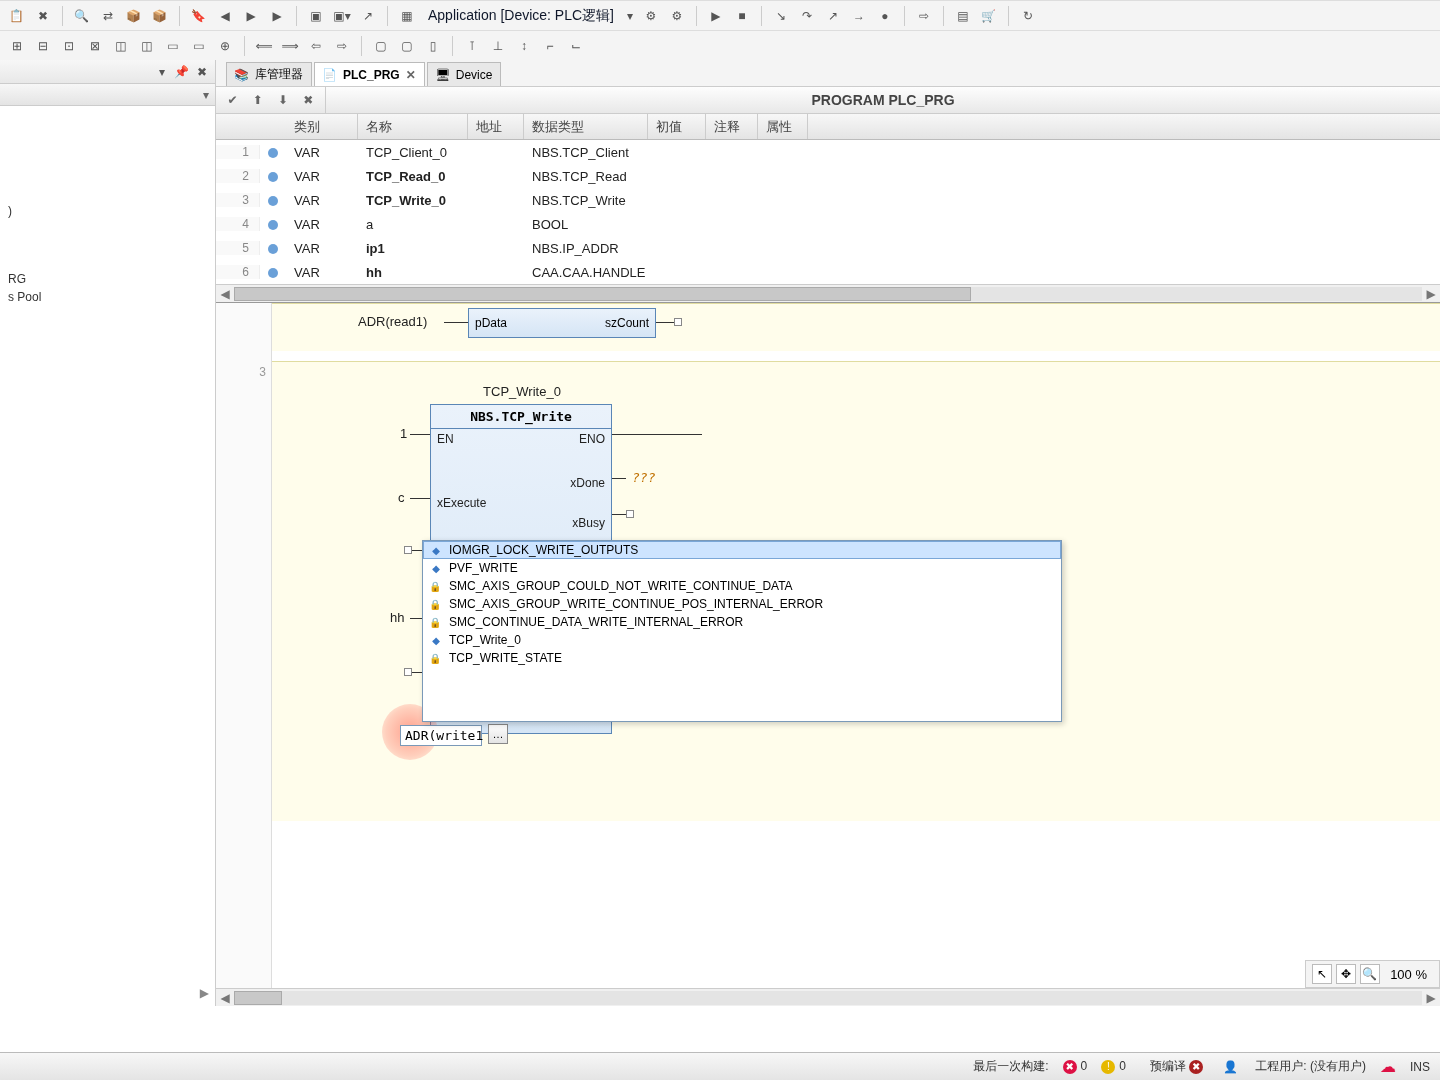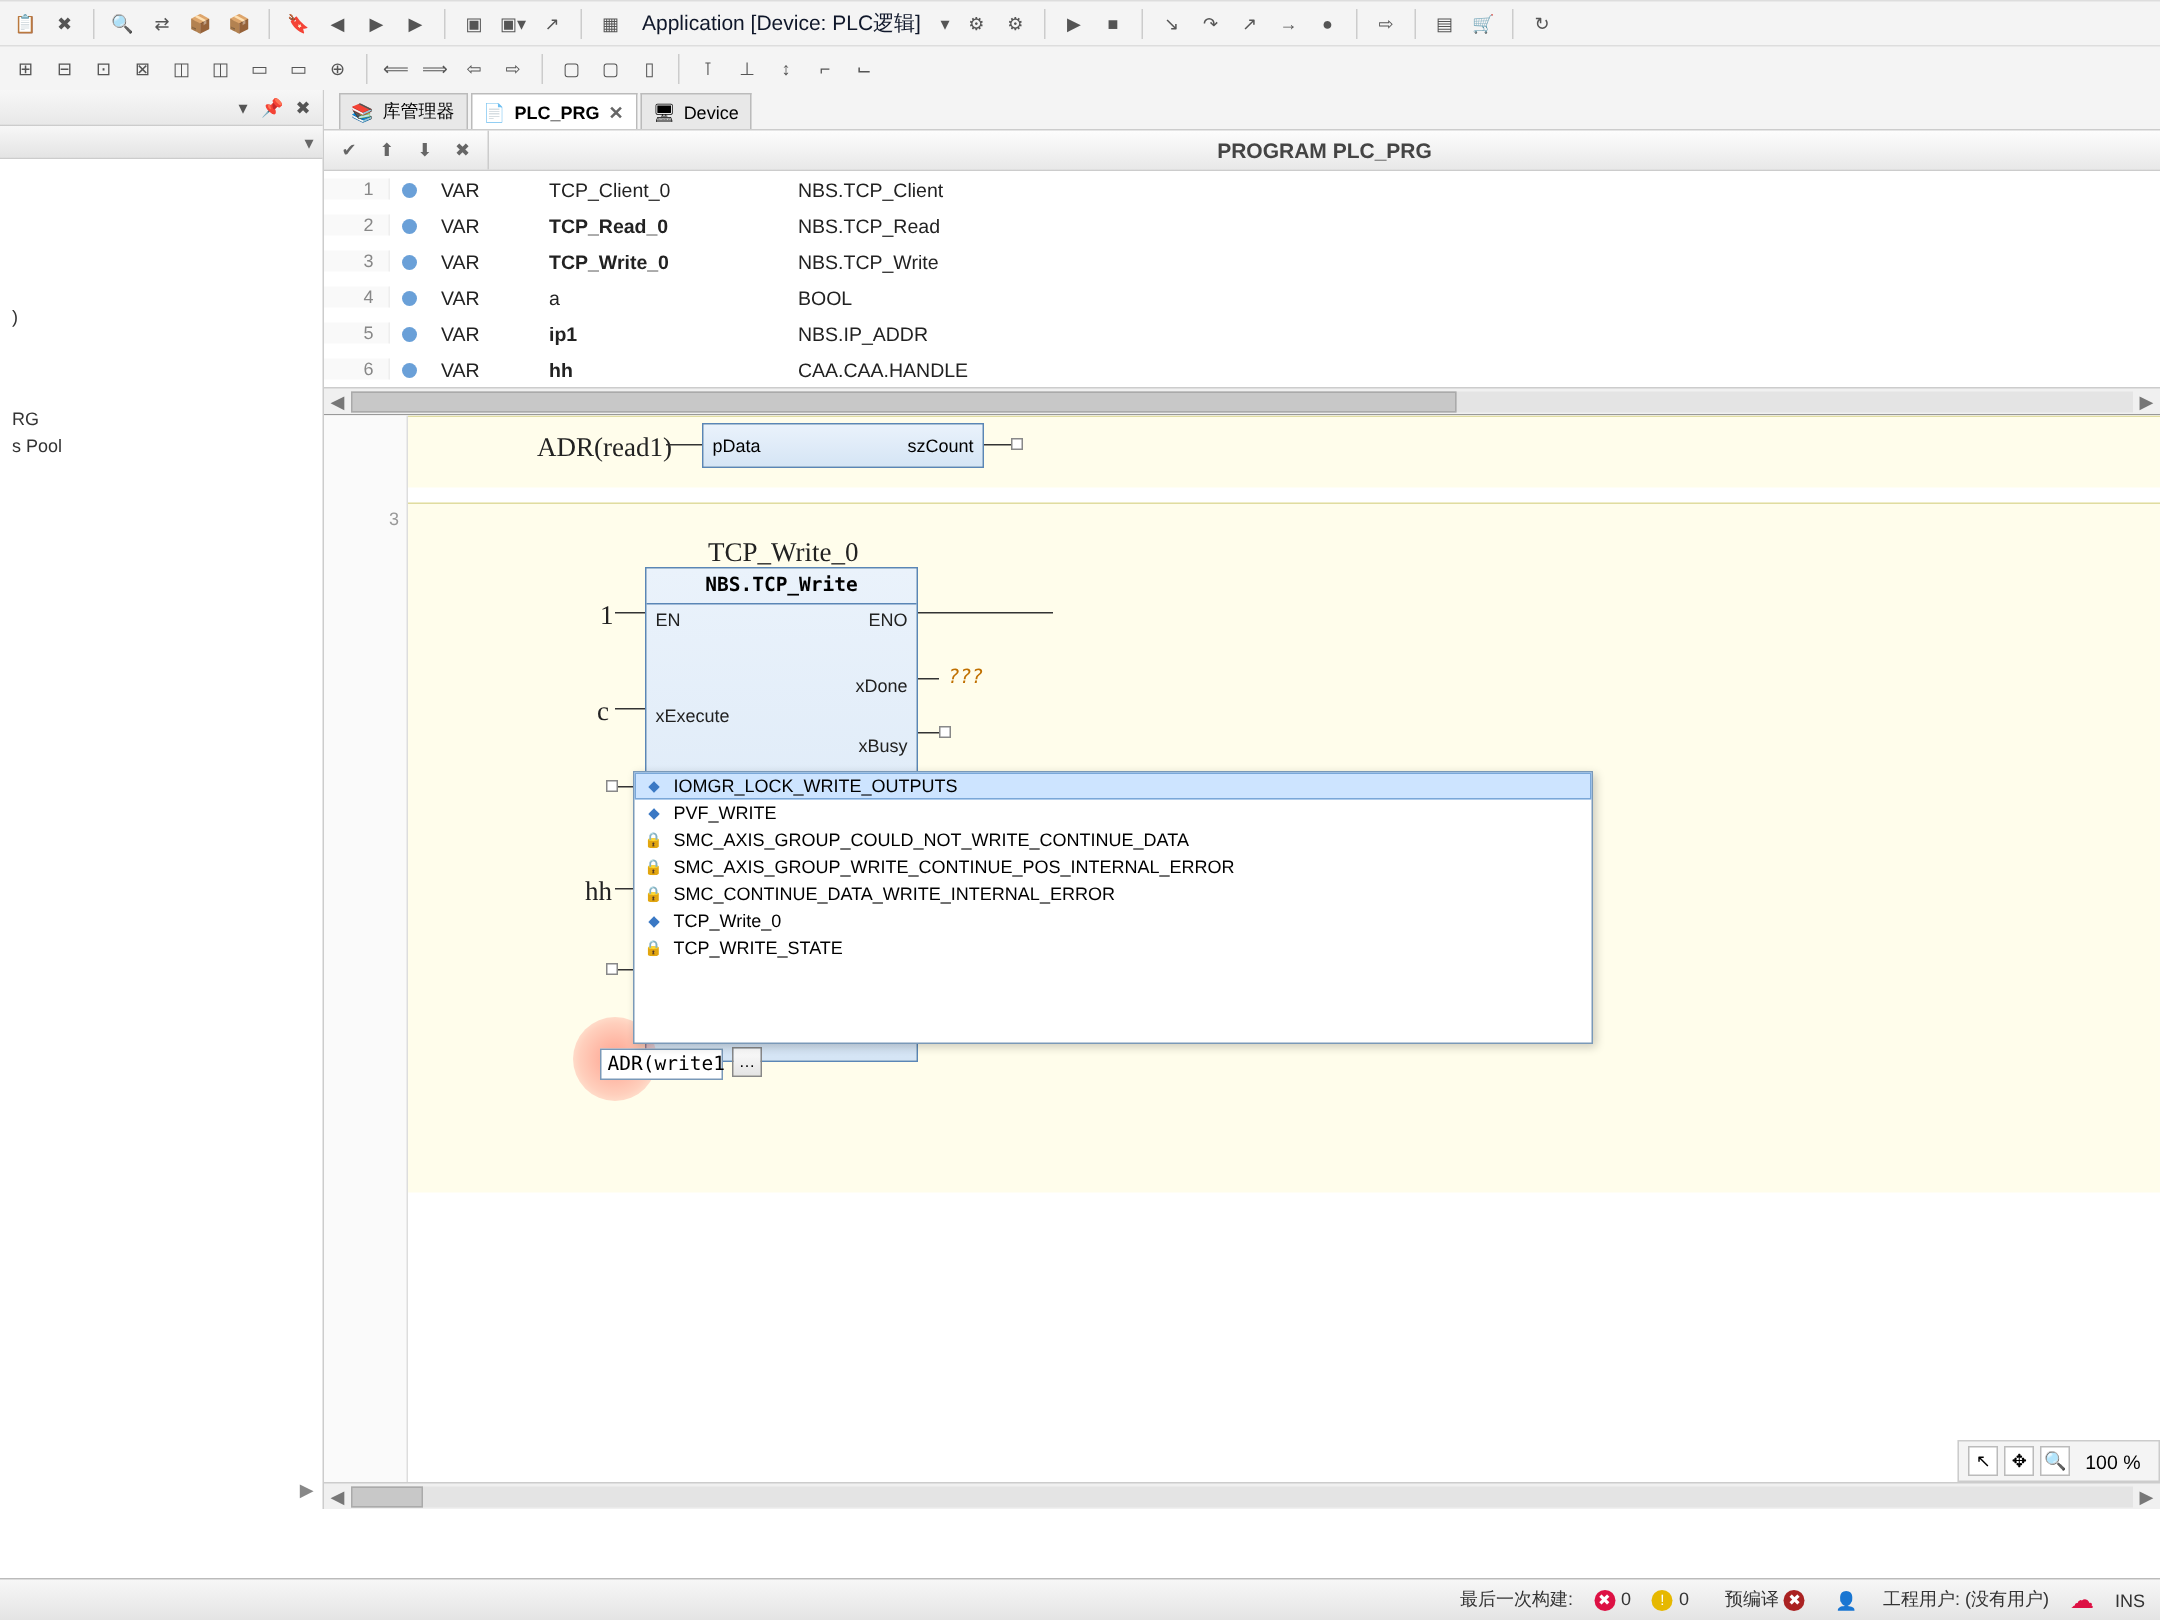--- a/index.html
+++ b/index.html
@@ -63,21 +63,21 @@
 .canvas { position:absolute; inset:0; background:#fff; }
 .gutter { position:absolute; left:0; top:0; bottom:0; width:56px; background:#fafafa; border-right:1px solid #ddd;}
 .gutter .gnum { position:absolute; left:0; width:50px; text-align:right; color:#999; font-size:12px; }
 
 .network { position:absolute; left:56px; right:0; background:#fffdeb; border-top:1px solid #e0dca0; }
 
 
 .fbd-block { position:absolute; border: 1px solid #5a86b6; background: linear-gradient(#eaf2fb,#d5e5f5); }
 .fbd-block .block-title { text-align:center; padding:4px 6px; border-bottom:1px solid #5a86b6; font-family: Consolas, monospace; font-size:13px; font-weight:bold; color:#000; }
 .fbd-block .port-row { display:flex; justify-content:space-between; padding:3px 6px; font-family: Consolas, monospace; font-size:13px; color:#222; }
-.fbd-label { position:absolute; font-family: Liberation Serif, serif; font-size:18px; color:#222; }
+.fbd-label { position:absolute; font-family: Liberation Sans, sans-serif; font-size:13px; color:#222; }
 .fbd-wire { position:absolute; background:#333; }
 .fbd-pin { position:absolute; width:8px; height:8px; border:1px solid #888; background:#fff; }
 .q3 { position:absolute; font-family: Consolas, monospace; font-size:13px; color:#c07000; font-style:italic; }
 
 
 .ac-popup { position:absolute; background:#fff; border:1px solid #7a99b8; box-shadow: 2px 2px 6px rgba(0,0,0,.2); }
 .ac-item { padding:2px 6px; font-size:13px; display:flex; align-items:center; gap:6px; }
 .ac-item.selected { background:#cde4ff; border:1px solid #7aa7d8; padding:1px 5px; }
 .ac-icon { width:14px; height:14px; display:inline-flex; align-items:center; justify-content:center; font-size:10px; }
 .ac-icon.blue { color:#3a78c4; }
@@ -221,20 +221,31 @@
         <div class="nav-zone">
           <span class="nbtn">✔</span>
           <span class="nbtn">⬆</span>
           <span class="nbtn">⬇</span>
           <span class="nbtn">✖</span>
         </div>
         <div class="title">PROGRAM PLC_PRG</div>
       </div>
 
       <div class="vartable">
+        <div class="vthead">
+          <div style="width:44px;"></div>
+          <div style="width:26px;"></div>
+          <div class="col col-kind">类别</div>
+          <div class="col col-name">名称</div>
+          <div class="col col-addr">地址</div>
+          <div class="col col-type">数据类型</div>
+          <div class="col col-init">初值</div>
+          <div class="col col-comment">注释</div>
+          <div class="col col-attr">属性</div>
+        </div>
         <div id="var-rows">
             <div class="row">
               <div class="ln">1</div>
               <div class="cell" style="width:26px;"><span class="bullet"></span></div>
               <div class="cell col-kind">VAR</div>
               <div class="cell col-name" style="font-weight:normal;">TCP_Client_0</div>
               <div class="cell col-addr"></div>
               <div class="cell col-type">NBS.TCP_Client</div>
               <div class="cell col-init"></div>
               <div class="cell col-comment"></div>

